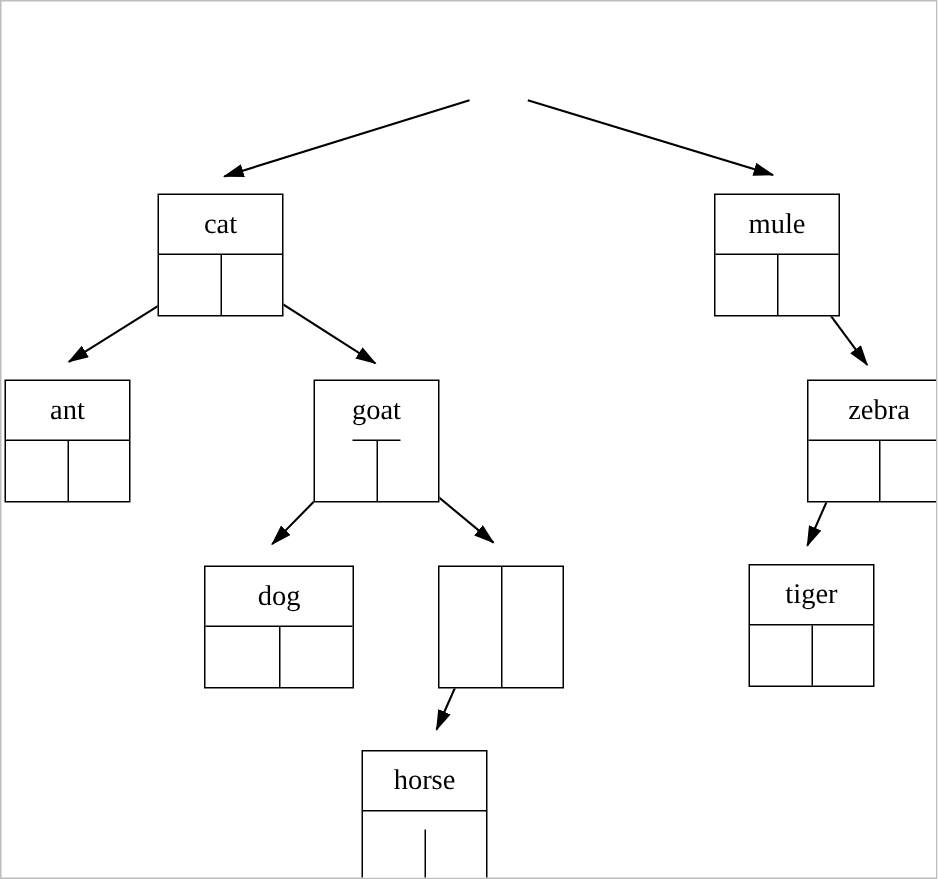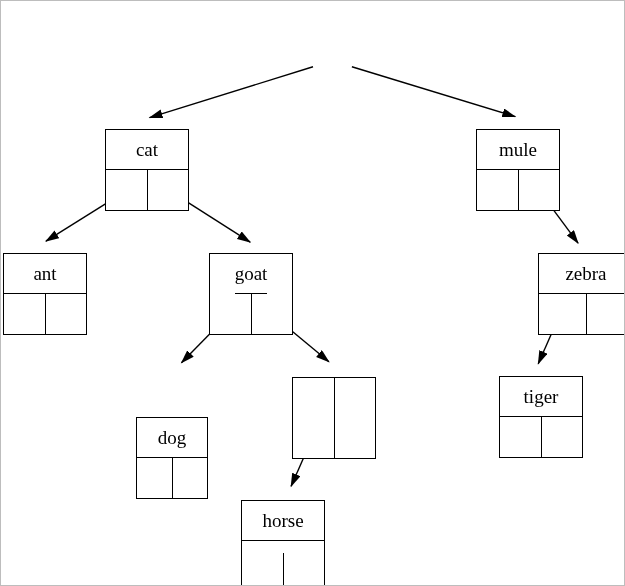--- a/index.html
+++ b/index.html
@@ -111,21 +111,21 @@
   </div>
 
   <div class="node" style="left: 537px; top: 252px; width: 96px; height: 82px;">
     <div class="node-label" style="height: 40px;">zebra</div>
     <div class="node-cells">
       <div class="cell left"></div>
       <div class="cell right"></div>
     </div>
   </div>
 
-  <div class="node" style="left: 135px; top: 376px; width: 72px; height: 82px; margin-top: 40px;">
+  <div class="node" style="left: 135px; top: 376px; width: 100px; height: 82px;">
     <div class="node-label" style="height: 40px;">dog</div>
     <div class="node-cells">
       <div class="cell left"></div>
       <div class="cell right"></div>
     </div>
   </div>
 
   <div class="node" style="left: 291px; top: 376px; width: 84px; height: 82px;">
     <div class="node-cells">
       <div class="cell left"></div>

